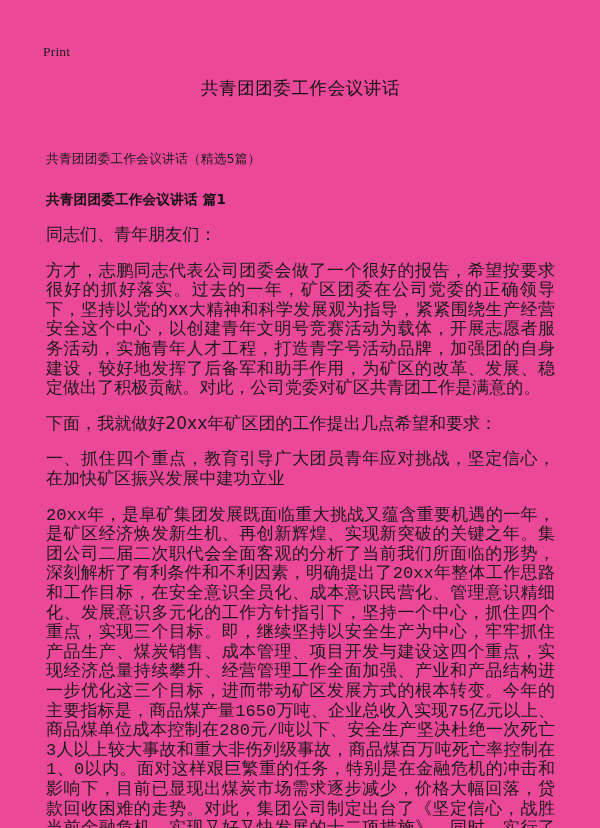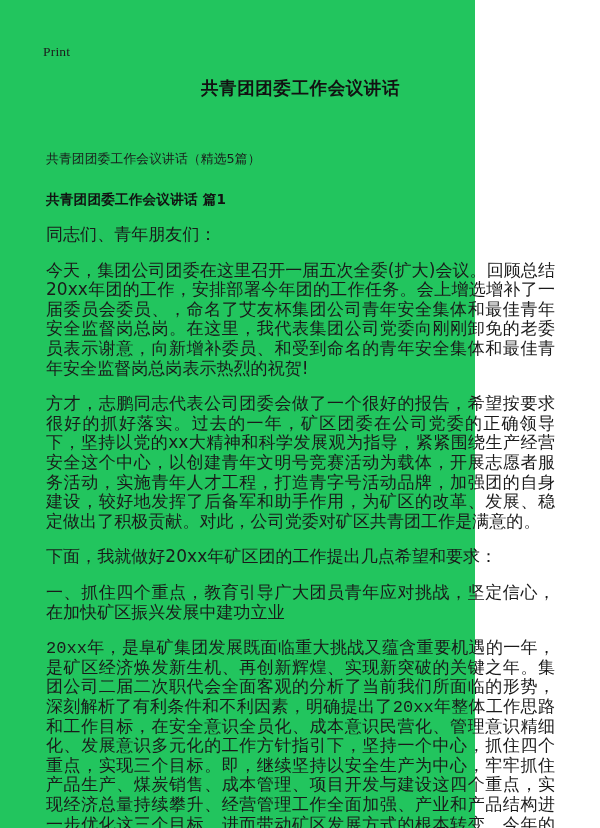--- a/index.html
+++ b/index.html
@@ -12,23 +12,23 @@
     width: 600px;
     height: 828px;
     overflow: hidden;
     font-family: "DejaVu Sans", "Liberation Sans", sans-serif;
     color: #1a1a1a;
     -webkit-font-smoothing: none;
   }
 
   .page {
     position: relative;
-    width: 475px;
+    width: 600px;
     height: 828px;
-    background: #22c55e;
+    background: #ec4899;
     box-sizing: border-box;
   }
 
   
   .print-bar {
     position: absolute;
     top: 41px;
     left: 43px;
   }
   .print-link {
@@ -47,21 +47,21 @@
   
   .doc {
     position: absolute;
     left: 46px;
     top: 70px;
     width: 509px;
   }
 
   .doc-title {
     font-size: 17.5px;
-    font-weight: bold;
+    font-weight: normal;
     text-align: center;
     line-height: 1.4;
     letter-spacing: 0.6px;
     margin: 0 0 0 0;
     padding: 6px 0 0 0;
     color: #121212;
   }
 
   .doc-subtitle {
     font-size: 12.8px;
@@ -111,21 +111,20 @@
   <div class="doc">
 
     <h1 class="doc-title">共青团团委工作会议讲话</h1>
 
     <p class="doc-subtitle">共青团团委工作会议讲话（精选5篇）</p>
 
     <h2 class="doc-heading">共青团团委工作会议讲话 篇1</h2>
 
     <p class="para">同志们、青年朋友们：</p>
 
-    <p class="para">今天，集团公司团委在这里召开一届五次全委(扩大)会议。回顾总结20xx年团的工作，安排部署今年团的工作任务。会上增选增补了一届委员会委员、，命名了艾友杯集团公司青年安全集体和最佳青年安全监督岗总岗。在这里，我代表集团公司党委向刚刚卸免的老委员表示谢意，向新增补委员、和受到命名的青年安全集体和最佳青年安全监督岗总岗表示热烈的祝贺!</p>
 
     <p class="para">方才，志鹏同志代表公司团委会做了一个很好的报告，希望按要求很好的抓好落实。过去的一年，矿区团委在公司党委的正确领导下，坚持以党的xx大精神和科学发展观为指导，紧紧围绕生产经营安全这个中心，以创建青年文明号竞赛活动为载体，开展志愿者服务活动，实施青年人才工程，打造青字号活动品牌，加强团的自身建设，较好地发挥了后备军和助手作用，为矿区的改革、发展、稳定做出了积极贡献。对此，公司党委对矿区共青团工作是满意的。</p>
 
     <p class="para tight">下面，我就做好20xx年矿区团的工作提出几点希望和要求：</p>
 
     <p class="para tight">一、抓住四个重点，教育引导广大团员青年应对挑战，坚定信心，在加快矿区振兴发展中建功立业</p>
 
     <p class="para block">20xx年，是阜矿集团发展既面临重大挑战又蕴含重要机遇的一年，是矿区经济焕发新生机、再创新辉煌、实现新突破的关键之年。集团公司二届二次职代会全面客观的分析了当前我们所面临的形势，深刻解析了有利条件和不利因素，明确提出了20xx年整体工作思路和工作目标，在安全意识全员化、成本意识民营化、管理意识精细化、发展意识多元化的工作方针指引下，坚持一个中心，抓住四个重点，实现三个目标。即，继续坚持以安全生产为中心，牢牢抓住产品生产、煤炭销售、成本管理、项目开发与建设这四个重点，实现经济总量持续攀升、经营管理工作全面加强、产业和产品结构进一步优化这三个目标，进而带动矿区发展方式的根本转变。今年的主要指标是，商品煤产量1650万吨、企业总收入实现75亿元以上、商品煤单位成本控制在280元/吨以下、安全生产坚决杜绝一次死亡3人以上较大事故和重大非伤列级事故，商品煤百万吨死亡率控制在1、0以内。面对这样艰巨繁重的任务，特别是在金融危机的冲击和影响下，目前已显现出煤炭市场需求逐步减少，价格大幅回落，贷款回收困难的走势。对此，集团公司制定出台了《坚定信心，战胜当前金融危机，实现又好又快发展的十二项措施》。同时，实行了灵活的生产销售策略</p>
 
   </div>

